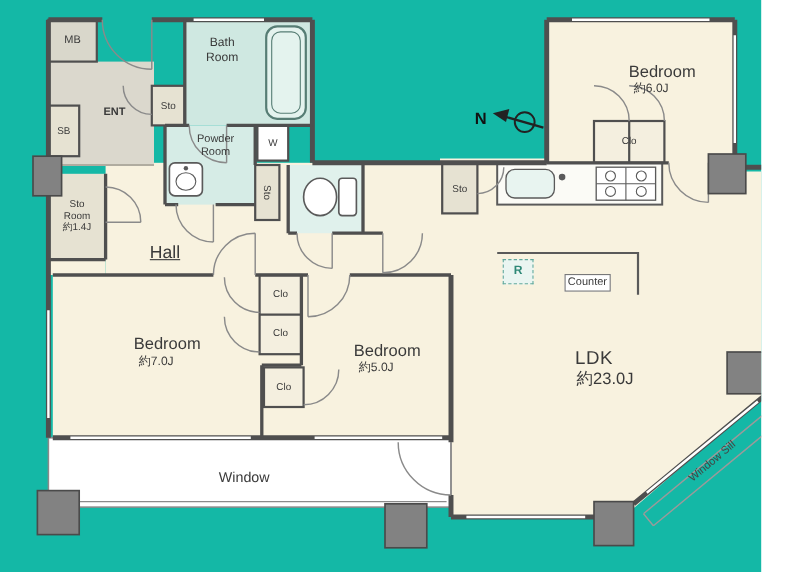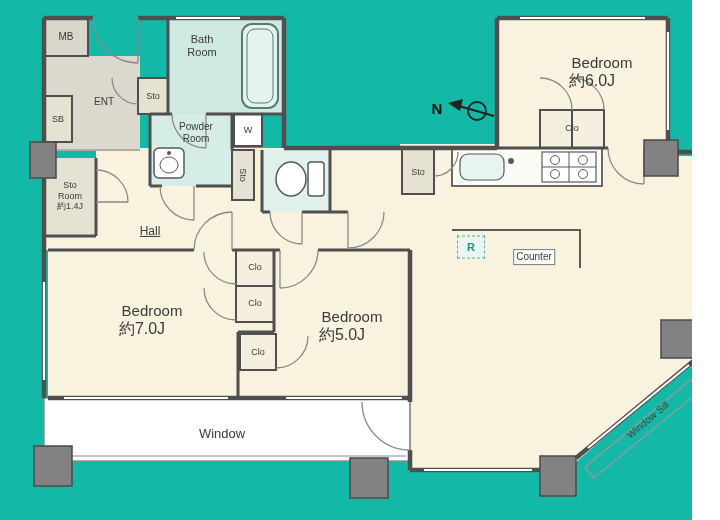--- a/index.html
+++ b/index.html
@@ -8,21 +8,21 @@
   .plan svg{position:absolute;left:0;top:0;}
   .lbl{position:absolute;transform:translate(-50%,-50%);color:#3a3a3a;text-align:center;
        line-height:1.18;white-space:nowrap;}
   .lbl.vert{transform:translate(-50%,-50%) rotate(90deg);}
   .lbl.diag{transform:translate(-50%,-50%) rotate(-40deg);color:#444;}
   .boxed{border:1px solid #777;background:#fff;padding:1px 2px;font-size:10px;}
   .rbox{border:1.6px dashed #63a99c;background:#eaf5f1;color:#2f8877;
         padding:4px 9px;font-size:11px;font-weight:bold;}
   .big{font-size:17px;letter-spacing:.5px;}
   .mid{font-size:15px;margin-left:20px;}
-  .sz{font-size:16px;}
+  .sz{font-size:11px;}
   .sm{font-size:10px;}
   .xs{font-size:9px;}
   .north{font-weight:bold;font-size:15px;color:#111;}
 </style>
 </head>
 <body>
 
 <div class="plan">
 
 <svg width="720" height="520" viewBox="0 0 720 520">
@@ -157,58 +157,62 @@
   </g>
 
   <g>
     <line x1="494" y1="116" x2="452" y2="104" stroke="#222" stroke-width="2"></line>
     <polygon points="448,103 463,99 460,111" fill="#222"></polygon>
     <circle cx="477" cy="111" r="9" fill="none" stroke="#222" stroke-width="1.8"></circle>
   </g>
 </svg>
 
   <div class="lbl sm" style="left:66px;top:37px;">MB</div>
-  <div class="lbl sm" style="left:104px;top:102px;">ENT</div>
+  <div class="lbl sm" style="left:104px;top:102px;font-weight:bold;">ENT</div>
   <div class="lbl xs" style="left:58px;top:119px;text-align:center;">SB</div>
   <div class="lbl xs" style="left:153px;top:96px;">Sto</div>
 
   <div class="lbl" style="left:202px;top:46px;font-size:11px;text-align:center;">
     <div>Bath</div>
       <div>Room</div>
   </div>
   <div class="lbl sm" style="left:196px;top:133px;">
     <div>Powder</div>
       <div>Room</div>
   </div>
   <div class="lbl xs" style="left:248px;top:130px;">W</div>
   <div class="lbl xs vert" style="left:243px;top:175px;">Sto</div>
   <div class="lbl xs" style="left:70px;top:196px;">
     <div>Sto</div>
       <div>Room</div>
       <div>約1.4J</div>
   </div>
-  <div class="lbl" style="left:150px;top:231px;font-size:12px;text-decoration:underline;">Hall</div>
+  <div class="lbl" style="left:150px;top:231px;font-size:16px;text-decoration:underline;">Hall</div>
 
   <div class="lbl xs" style="left:255px;top:267px;">Clo</div>
   <div class="lbl xs" style="left:255px;top:303px;">Clo</div>
   <div class="lbl xs" style="left:258px;top:352px;">Clo</div>
   <div class="lbl xs" style="left:572px;top:128px;">Clo</div>
 
   <div class="lbl" style="left:142px;top:320px;">
     <div class="mid">Bedroom</div>
       <div class="sz">約7.0J</div>
   </div>
   <div class="lbl" style="left:342px;top:326px;">
     <div class="mid">Bedroom</div>
       <div class="sz">約5.0J</div>
   </div>
   <div class="lbl" style="left:592px;top:72px;">
     <div class="mid">Bedroom</div>
       <div class="sz">約6.0J</div>
   </div>
+  <div class="lbl" style="left:540px;top:335px;">
+    <div class="big">LDK</div>
+      <div class="mid">約23.0J</div>
+  </div>
   <div class="lbl" style="left:222px;top:434px;font-size:13px;">Window</div>
 
   <div class="lbl xs" style="left:418px;top:172px;">Sto</div>
   <div class="lbl rbox" style="left:471px;top:247px;">R</div>
   <div class="lbl boxed" style="left:534px;top:257px;">Counter</div>
 
   <div class="lbl north" style="left:437px;top:109px;">N</div>
   <div class="lbl sm diag" style="left:648px;top:420px;">Window Sill</div>
 
 </div>

